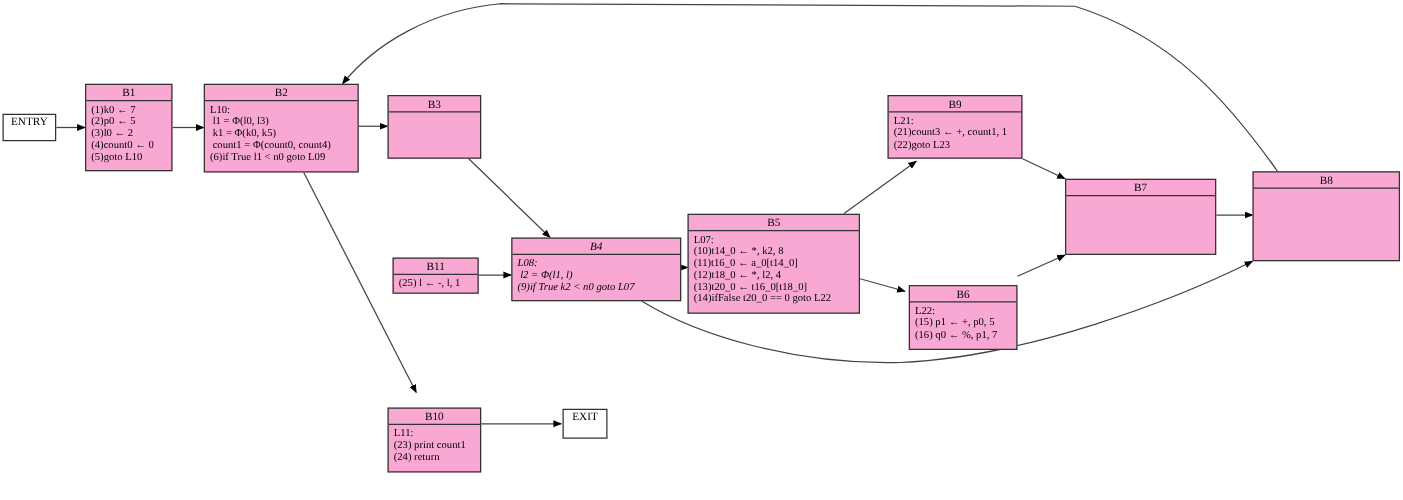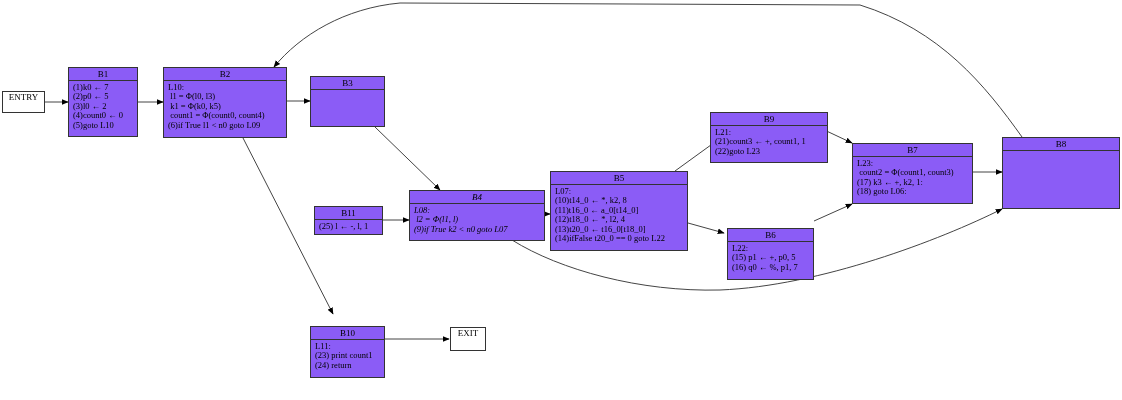--- a/index.html
+++ b/index.html
@@ -1,19 +1,19 @@
 <!DOCTYPE html>
 <html><head>
   <meta charset="utf-8">
   <style>
     html, body { margin: 0; padding: 0; background: #ffffff; }
     body { width: 1122px; height: 400px; position: relative; overflow: hidden;
            font-family: "Liberation Serif", "DejaVu Serif", serif; color: #000; }
     #edges { position: absolute; left: 0; top: 0; width: 1122px; height: 400px; }
-    .node { position: absolute; border: 1px solid #333; background: #8b5cf6; box-sizing: border-box; }
+    .node { position: absolute; border: 1px solid #333; background: #f9a8d4; box-sizing: border-box; }
     .node .title { text-align: center; font-size: 9px; line-height: 12px; border-bottom: 1px solid #333; height: 13px; box-sizing: border-box; }
     .node .body { font-size: 8.5px; line-height: 9.4px; padding: 2px 4px 2px 4px; white-space: pre; }
     .simple { position: absolute; border: 1px solid #333; background: #fff; box-sizing: border-box;
               font-size: 9px; display: flex; align-items: flex-start; justify-content: center; }
   </style>
 </head>
 <body>
 
 <svg id="edges" xmlns="http://www.w3.org/2000/svg">
   <defs>
@@ -66,33 +66,32 @@
 <div class="node" style="left:409px; top:190px; width:136px; height:51px;font-style:italic;">
   <div class="title">B4</div>
   <div class="body"><div>L08:</div><div> l2 = Φ(l1, l)</div><div>(9)if True k2 &lt; n0 goto L07</div></div>
 </div>
 
 <div class="node" style="left:550px; top:171px; width:138px; height:80px;">
   <div class="title">B5</div>
   <div class="body"><div>L07:</div><div>(10)t14_0 ← *, k2, 8</div><div>(11)t16_0 ← a_0[t14_0]</div><div>(12)t18_0 ← *, l2, 4</div><div>(13)t20_0 ← t16_0[t18_0]</div><div>(14)ifFalse t20_0 == 0 goto L22</div></div>
 </div>
 
-<div class="node" style="left:710px; top:76px; width:118px; height:51px;margin-top:36px;">
+<div class="node" style="left:710px; top:76px; width:108px; height:51px;">
   <div class="title">B9</div>
   <div class="body"><div>L21:</div><div>(21)count3 ← +, count1, 1</div><div>(22)goto L23</div></div>
 </div>
 
 <div class="node" style="left:727px; top:228px; width:87px; height:52px;">
   <div class="title">B6</div>
   <div class="body"><div>L22:</div><div>(15) p1 ← +, p0, 5</div><div>(16) q0 ← %, p1, 7</div></div>
 </div>
 
 <div class="node" style="left:852px; top:143px; width:121px; height:61px;">
   <div class="title">B7</div>
-  <div class="body"><div>L23:</div><div> count2 = Φ(count1, count3)</div><div>(17) k3 ← +, k2, 1:</div><div>(18) goto L06:</div></div>
 </div>
 
 <div class="node" style="left:1002px; top:137px; width:118px; height:72px;">
   <div class="title">B8</div>
 </div>
 
 <div class="node" style="left:310px; top:314px; width:75px; height:52px;margin-top:12px;">
   <div class="title">B10</div>
   <div class="body"><div>L11:</div><div>(23) print count1</div><div>(24) return</div></div>
 </div>

